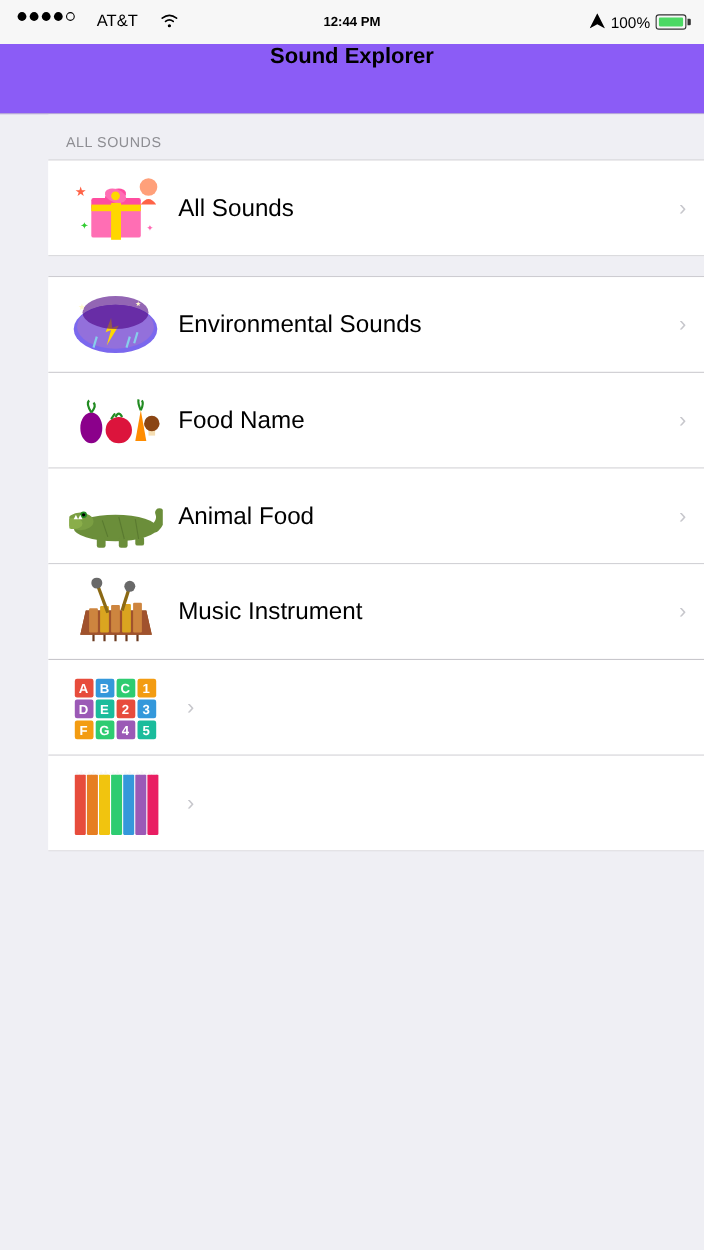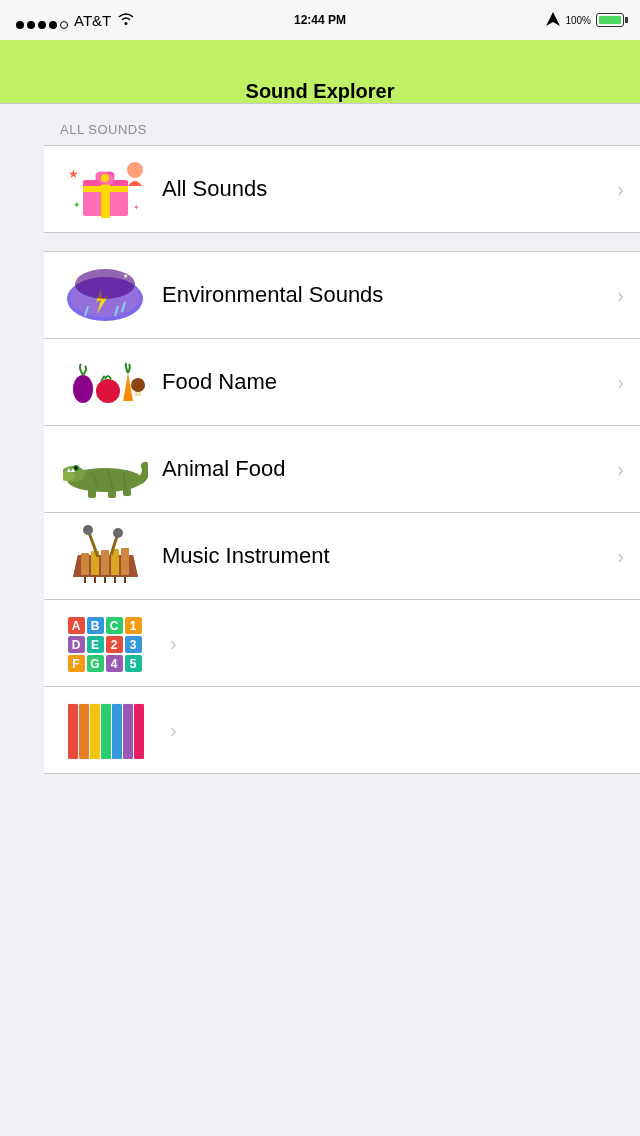--- a/index.html
+++ b/index.html
@@ -17,22 +17,22 @@
     .status-bar {
       height: 40px;
       background: #f7f7f7;
       display: flex;
       align-items: center;
       justify-content: space-between;
       padding: 0 16px;
     }
     .status-left {
       display: flex;
-      align-items: flex-end;
-      gap: 6px;
+      align-items: flex-start;
+      gap: 20px;
       font-size: 15px;
       font-weight: 500;
     }
     .signal-dots {
       display: flex;
       gap: 3px;
       align-items: center;
     }
     .dot {
       width: 8px;
@@ -55,21 +55,21 @@
       font-size: 12px;
       font-weight: 600;
       position: absolute;
       left: 50%;
       transform: translateX(-50%);
     }
     .status-right {
       display: flex;
       align-items: center;
       gap: 5px;
-      font-size: 10px;
+      font-size: 14px;
       font-weight: 500;
     }
     .battery-container {
       display: flex;
       align-items: center;
       gap: 3px;
     }
     .battery {
       width: 28px;
       height: 14px;
@@ -92,24 +92,24 @@
     .battery-fill {
       height: 100%;
       width: 100%;
       background: #4cd964;
       border-radius: 1px;
     }
 
     
     .nav-bar {
       height: 64px;
-      background: #bef264;
+      background: #8b5cf6;
       border-bottom: 1px solid #c8c7cc;
       display: flex;
-      align-items: flex-end;
+      align-items: flex-start;
       justify-content: center;
     }
     .nav-title {
       font-size: 20px;
       font-weight: 700;
       color: #000;
     }
 
     
     .content {

